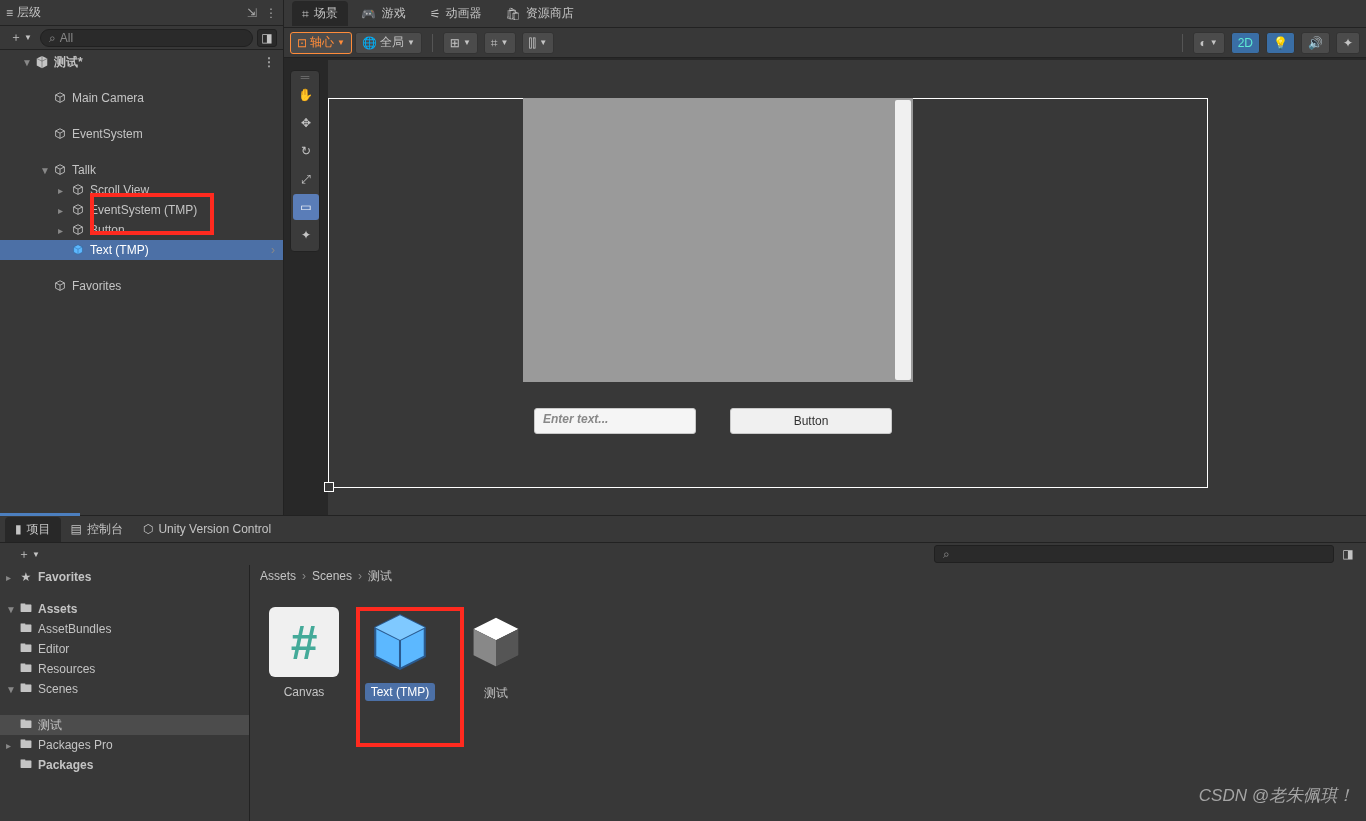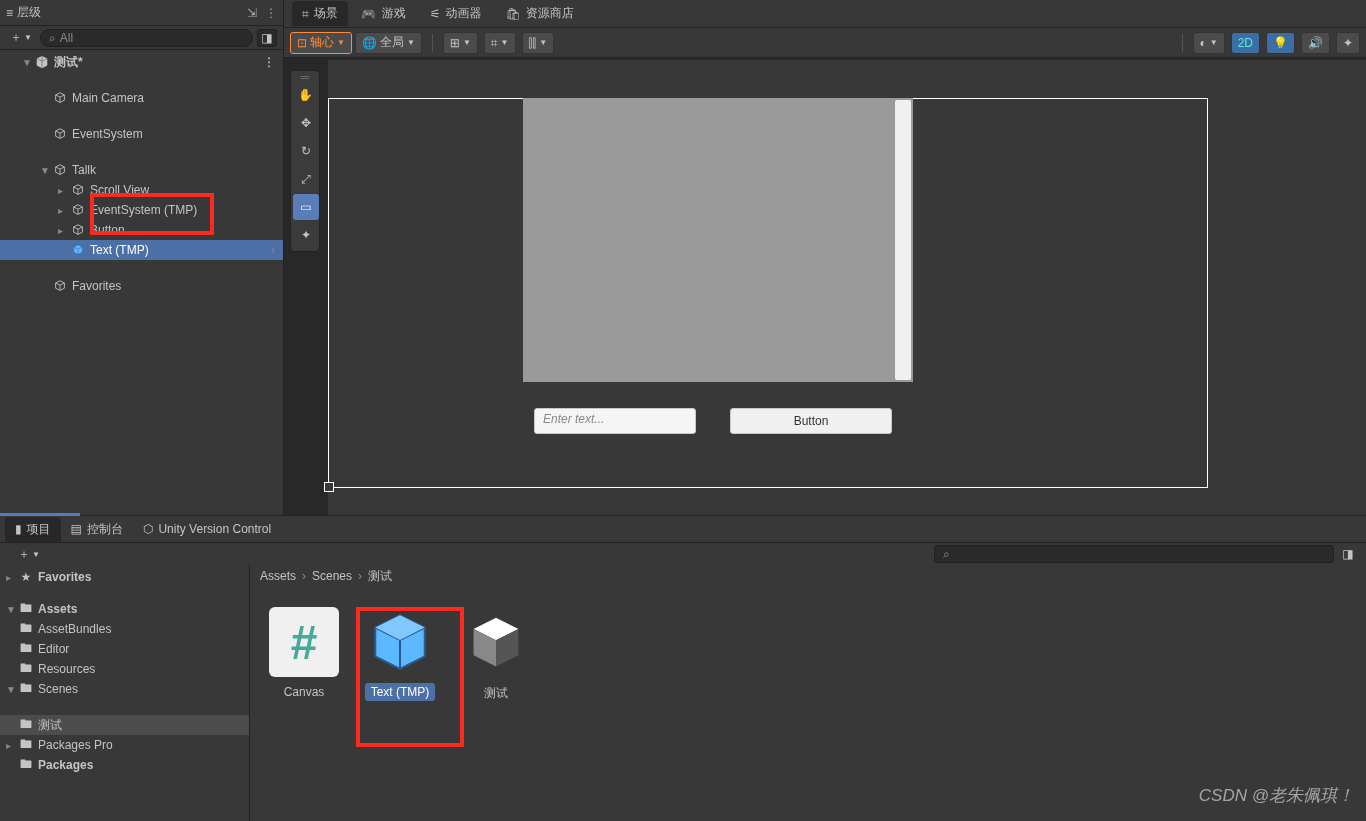--- a/index.html
+++ b/index.html
@@ -302,21 +302,21 @@
       <div class="tool-btn">✦</div>
     </div>
 
     <div class="viewport">
       <div class="canvas-rect" style="left:0px; top:38px; width:880px; height:390px;">
         <div class="canvas-handle" style="left:-5px; bottom:-5px;"></div>
       </div>
       <div class="scroll-view" style="left:195px; top:38px; width:390px; height:284px;">
         <div class="scroll-track"></div>
       </div>
-      <div class="ui-input" style="left:206px; top:348px; width:162px; height:26px;"><span>Enter text...</span></div>
+      <div class="ui-input" style="left:206px; top:348px; width:162px; height:26px;font-weight:bold;"><span>Enter text...</span></div>
       <div class="ui-button" style="left:402px; top:348px; width:162px; height:26px;">
           <span>Button</span>
         </div>
     </div>
   </div>
 </div>
 
 <div class="bottom-section">
   <div class="bottom-tabs" style="position:relative;">
     <div class="active-indicator"></div>

